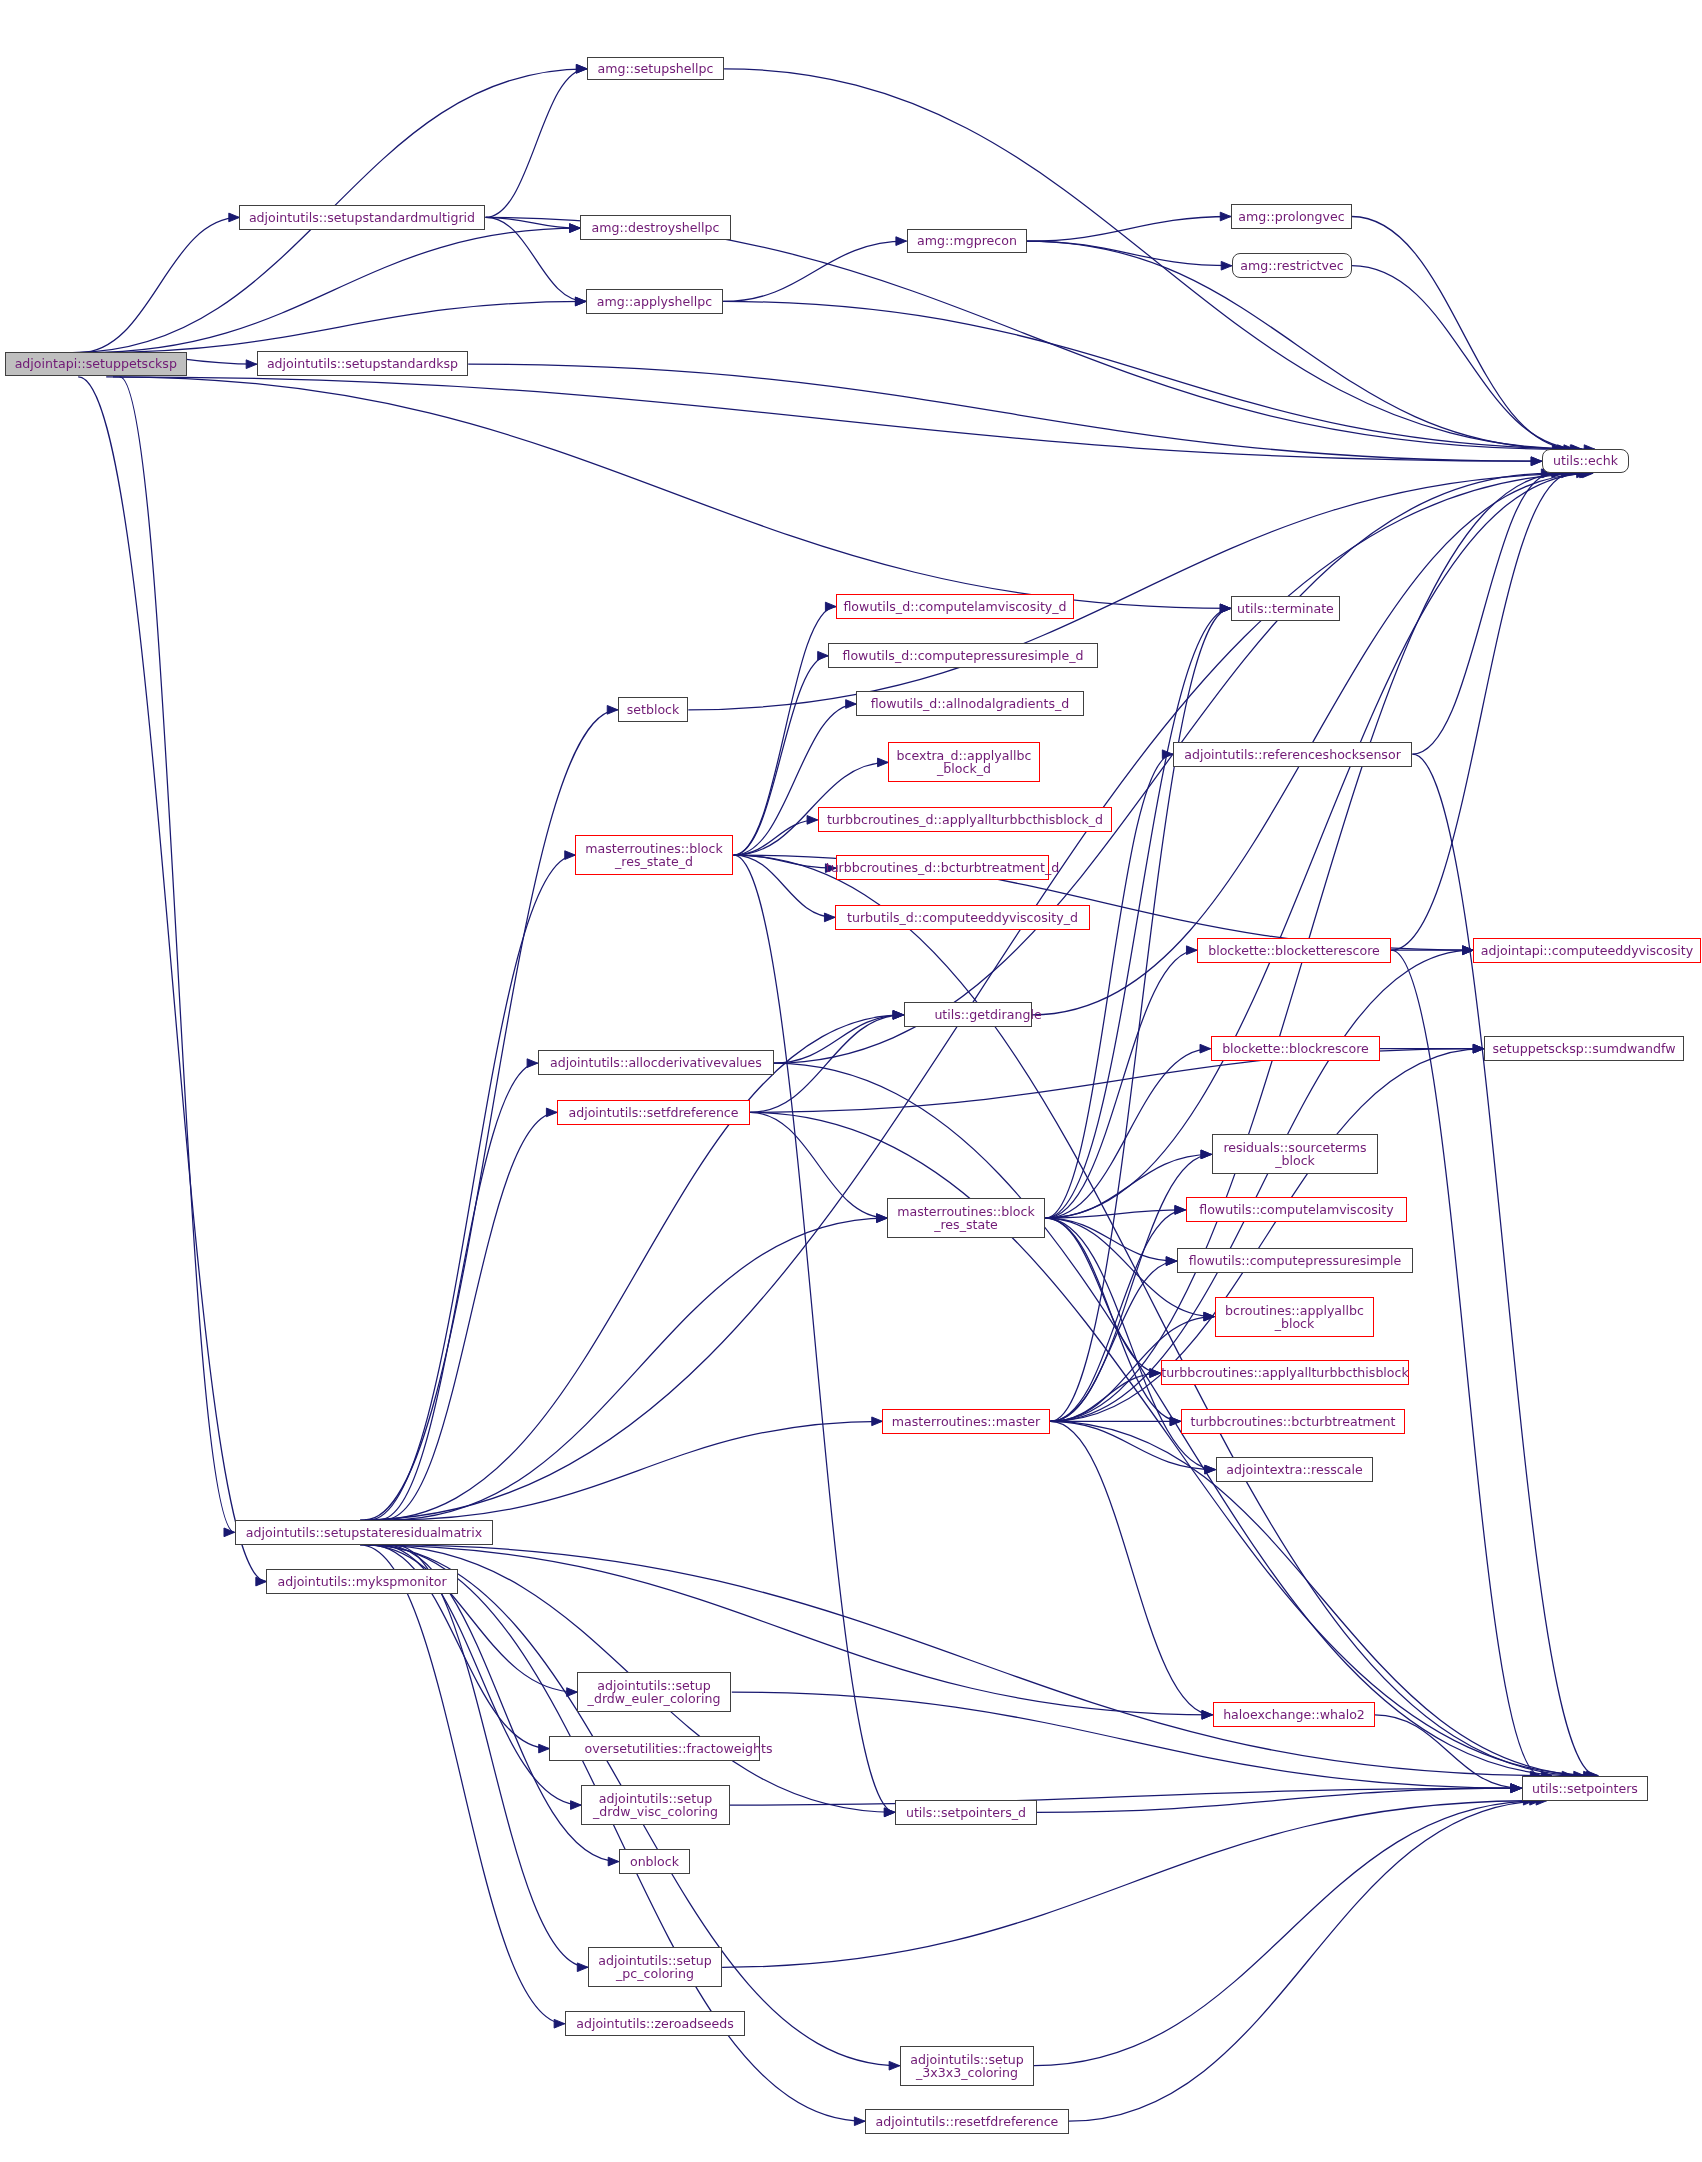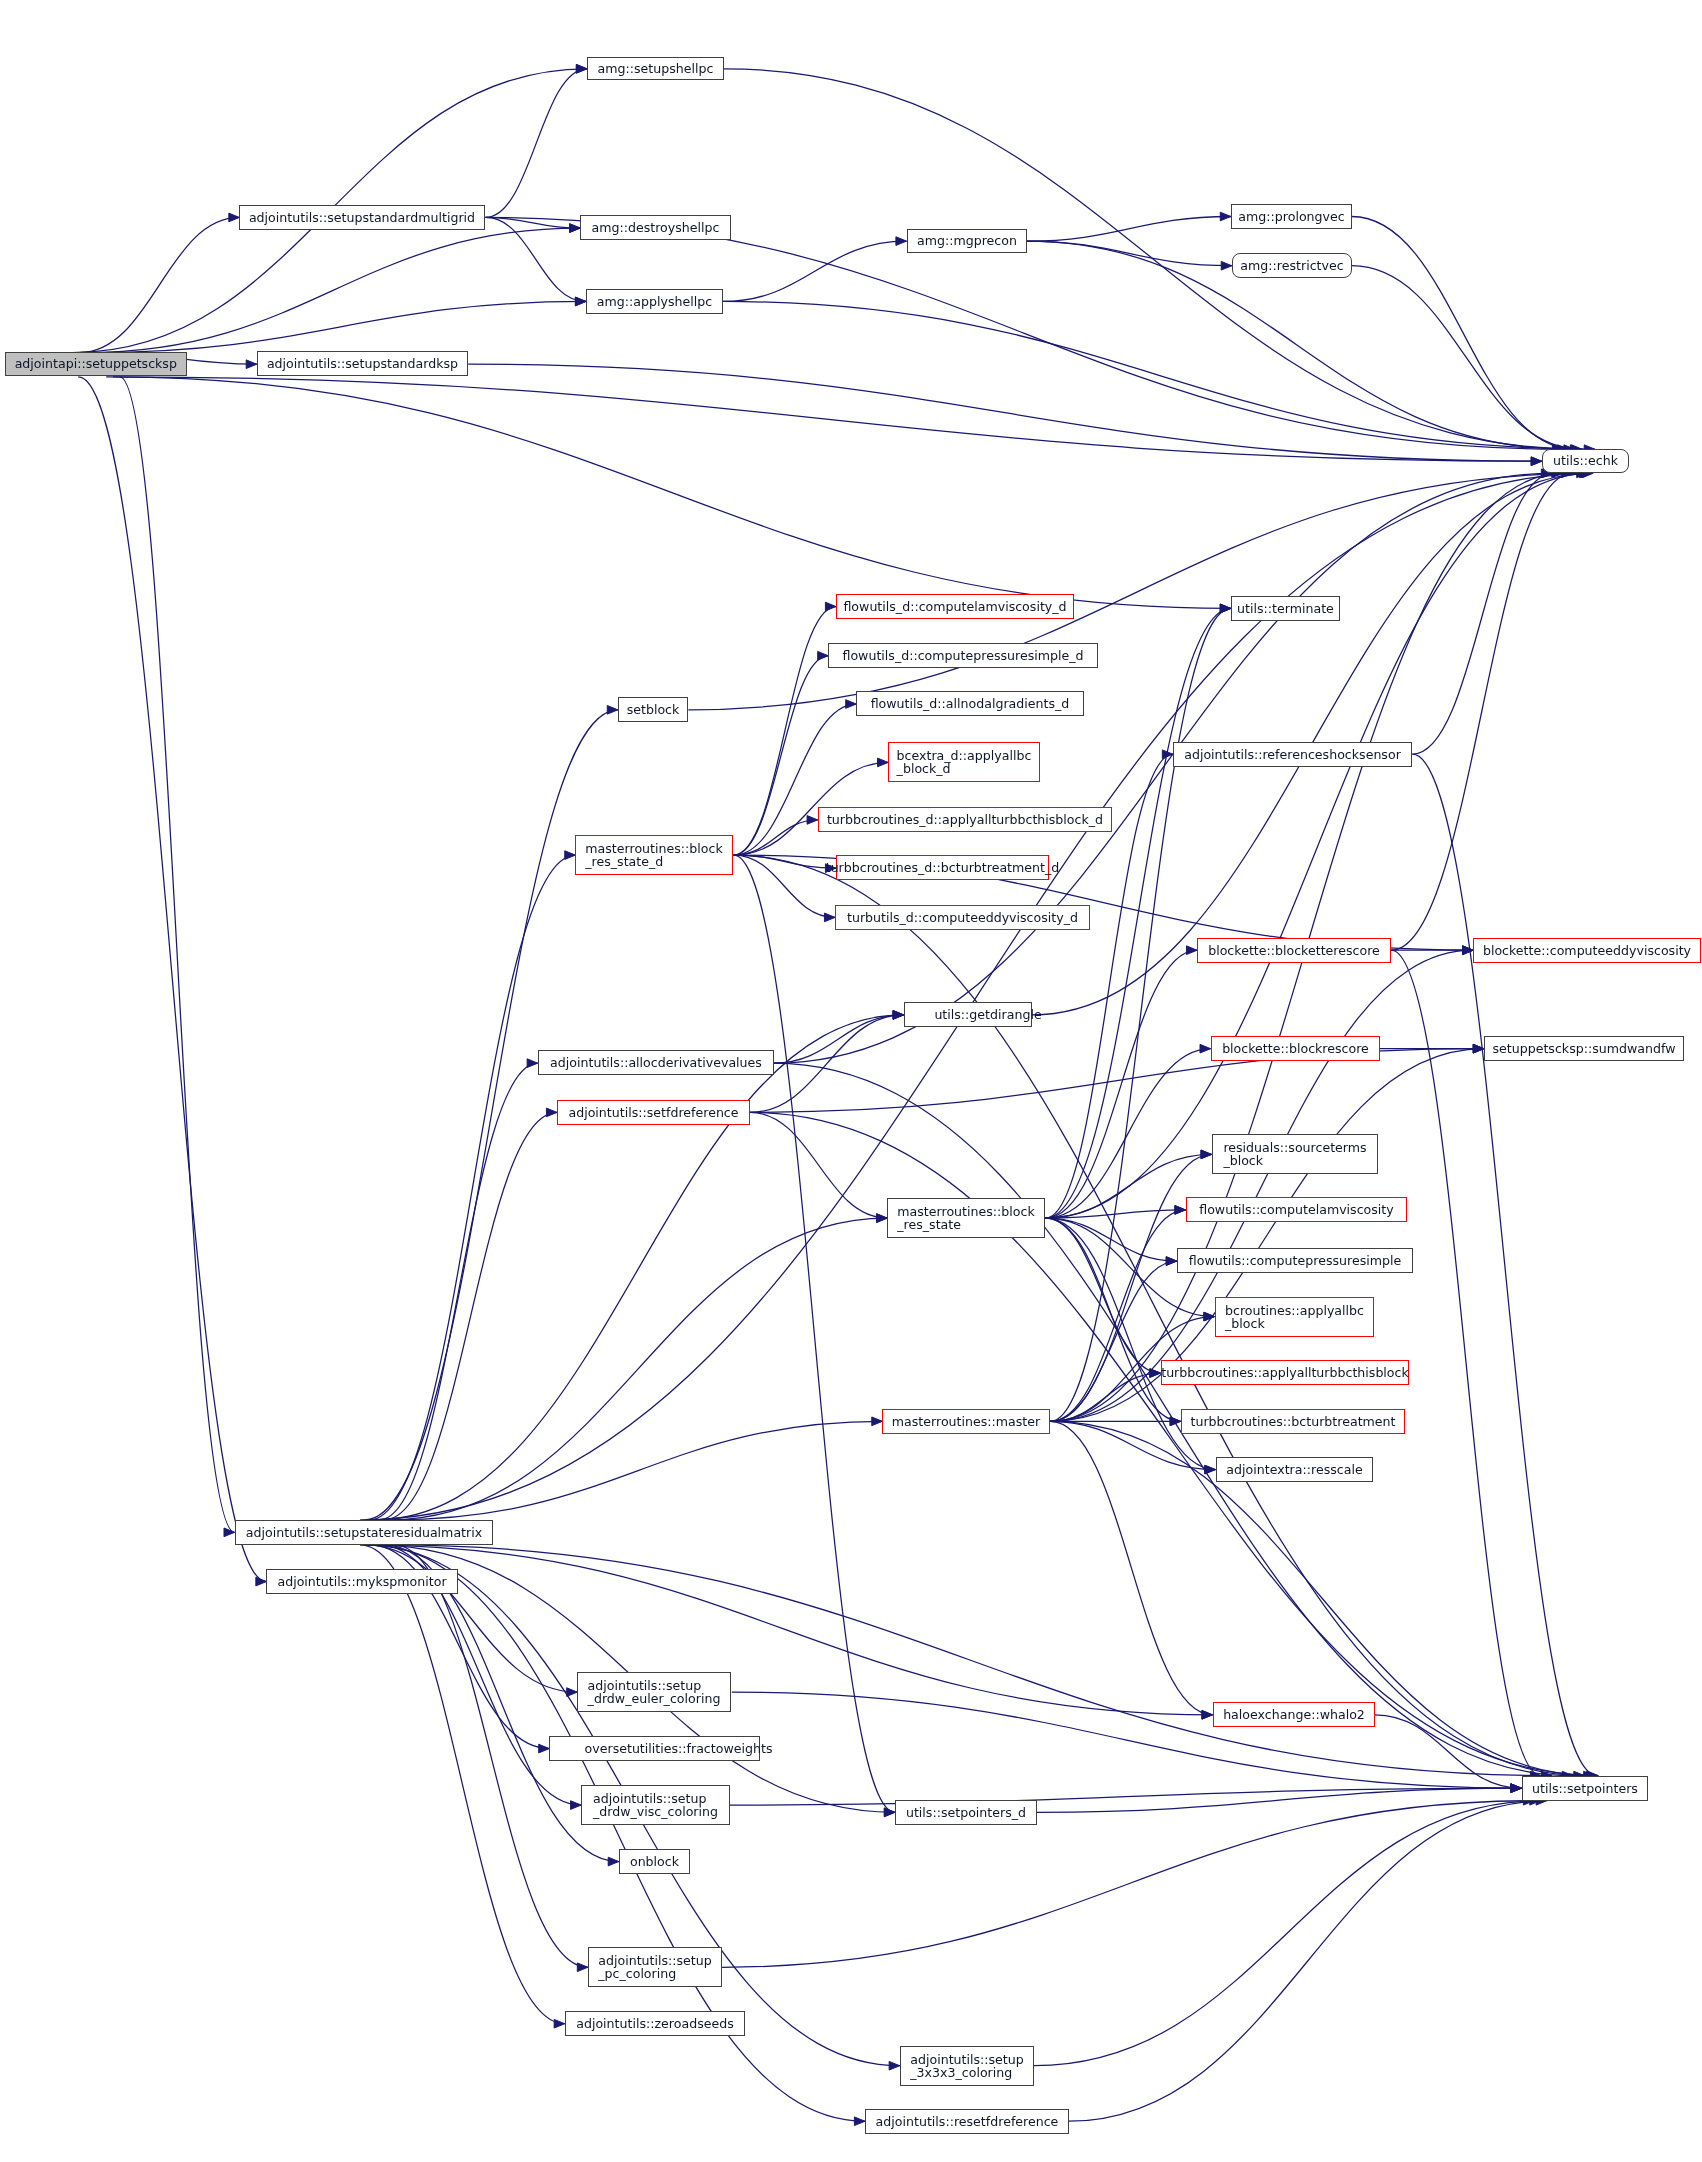--- a/index.html
+++ b/index.html
@@ -1,20 +1,20 @@
 <!DOCTYPE html>
 <html><head>
 <meta charset="utf-8">
 <style>
   html,body{margin:0;padding:0;background:#ffffff;}
   body{width:1702px;height:2163px;position:relative;overflow:hidden;font-family:"DejaVu Sans","Liberation Sans",sans-serif;}
   #graph{position:absolute;left:0;top:0;width:1702px;height:2163px;}
   .node{position:absolute;box-sizing:border-box;border:1.4px solid #404040;background:#fff;
-        display:flex;align-items:center;justify-content:center;text-align:left;
-        font-size:12.6px;line-height:13.5px;color:#0f172a;white-space:pre;cursor:pointer;}
+        display:flex;align-items:center;justify-content:center;text-align:center;
+        font-size:12.6px;line-height:13.5px;color:#701a75;white-space:pre;cursor:pointer;}
   .node.red{border-color:#ff0000;}
   .node.root{background:#bfbfbf;}
   svg path.edge{fill:none;stroke:#191970;stroke-width:1.3;}
   svg polygon.arrow{fill:#191970;stroke:#191970;}
 </style>
 </head>
 <body>
 
 <svg id="graph" xmlns="http://www.w3.org/2000/svg" width="1702" height="2163" viewBox="0 0 1763 2240">
     <path class="edge" d="M75,365 C314.85,365 368.15,71 608,71"></path>
@@ -232,21 +232,21 @@
     <div class="node" style="left: 856px; top: 691px; width: 228px; height: 25px;">flowutils_d::allnodalgradients_d</div>
     <div class="node red" style="left: 888px; top: 742px; width: 152px; height: 40px;">bcextra_d::applyallbc
 _block_d</div>
     <div class="node red" style="left: 575px; top: 835px; width: 158px; height: 40px;">masterroutines::block
 _res_state_d</div>
     <div class="node red" style="left: 818px; top: 807px; width: 294px; height: 25px;">turbbcroutines_d::applyallturbbcthisblock_d</div>
     <div class="node red" style="left: 836px; top: 855px; width: 213px; height: 25px;">turbbcroutines_d::bcturbtreatment_d</div>
     <div class="node red" style="left: 835px; top: 905px; width: 255px; height: 25px;">turbutils_d::computeeddyviscosity_d</div>
     <div class="node" style="left: 1173px; top: 742px; width: 239px; height: 25px;">adjointutils::referenceshocksensor</div>
     <div class="node red" style="left: 1197px; top: 938px; width: 194px; height: 25px;">blockette::blocketterescore</div>
-    <div class="node red" style="left: 1473px; top: 938px; width: 228px; height: 25px;">blockette::computeeddyviscosity</div>
+    <div class="node red" style="left: 1473px; top: 938px; width: 228px; height: 25px;">adjointapi::computeeddyviscosity</div>
     <div class="node" style="left: 904px; top: 1002px; width: 128px; height: 25px; padding-left: 40px;">utils::getdirangle</div>
     <div class="node" style="left: 538px; top: 1050px; width: 236px; height: 25px;">adjointutils::allocderivativevalues</div>
     <div class="node red" style="left: 1211px; top: 1036px; width: 169px; height: 25px;">blockette::blockrescore</div>
     <div class="node" style="left: 1484px; top: 1036px; width: 200px; height: 25px;">setuppetscksp::sumdwandfw</div>
     <div class="node red" style="left: 557px; top: 1100px; width: 193px; height: 25px;">adjointutils::setfdreference</div>
     <div class="node" style="left: 1212px; top: 1134px; width: 166px; height: 40px;">residuals::sourceterms
 _block</div>
     <div class="node" style="left: 887px; top: 1198px; width: 158px; height: 40px;">masterroutines::block
 _res_state</div>
     <div class="node red" style="left: 1186px; top: 1197px; width: 221px; height: 25px;">flowutils::computelamviscosity</div>

